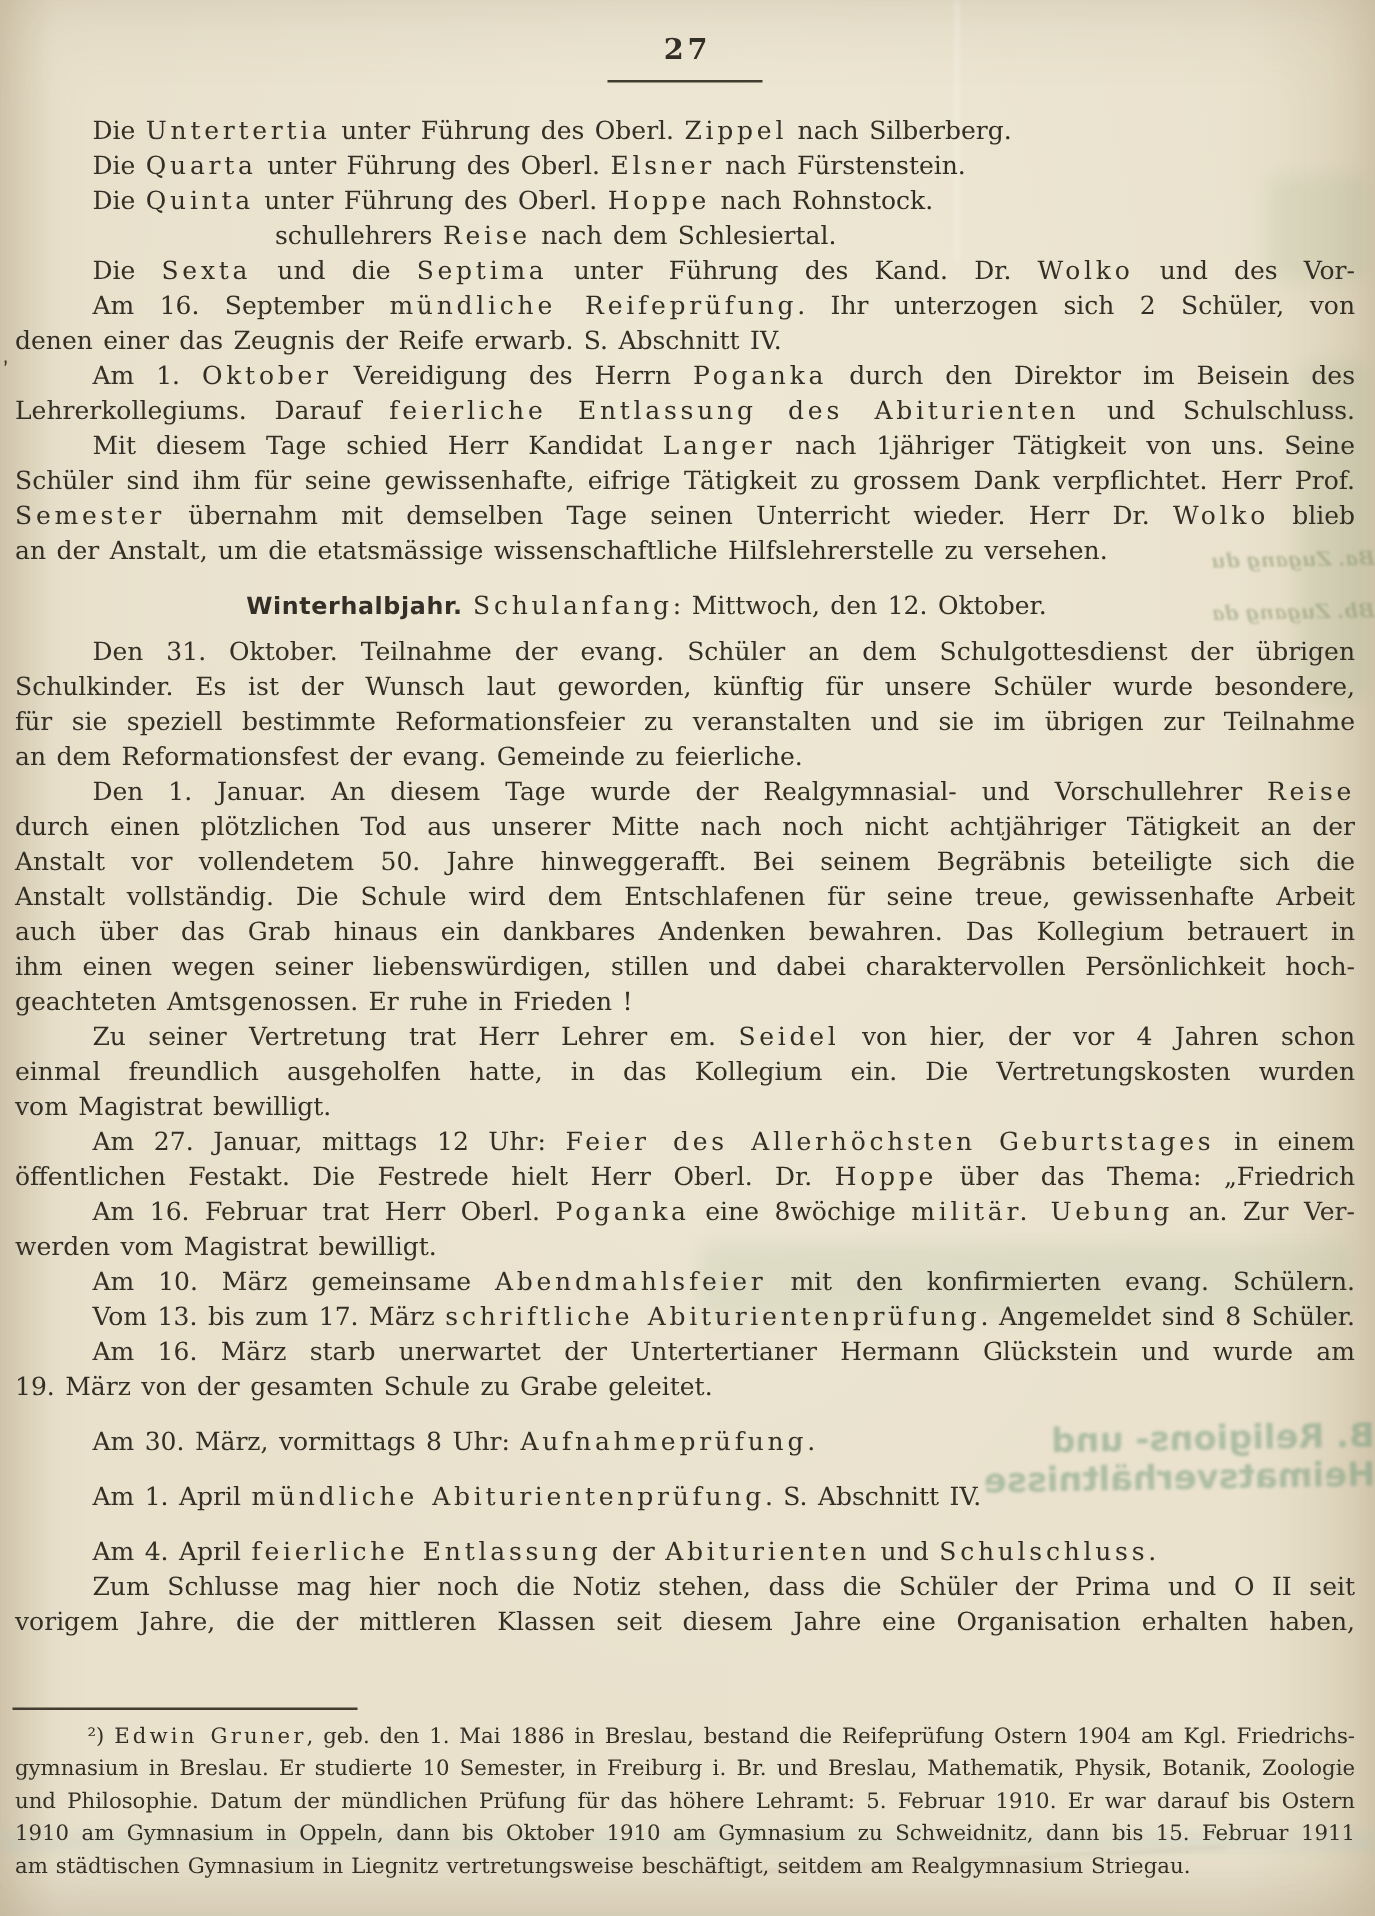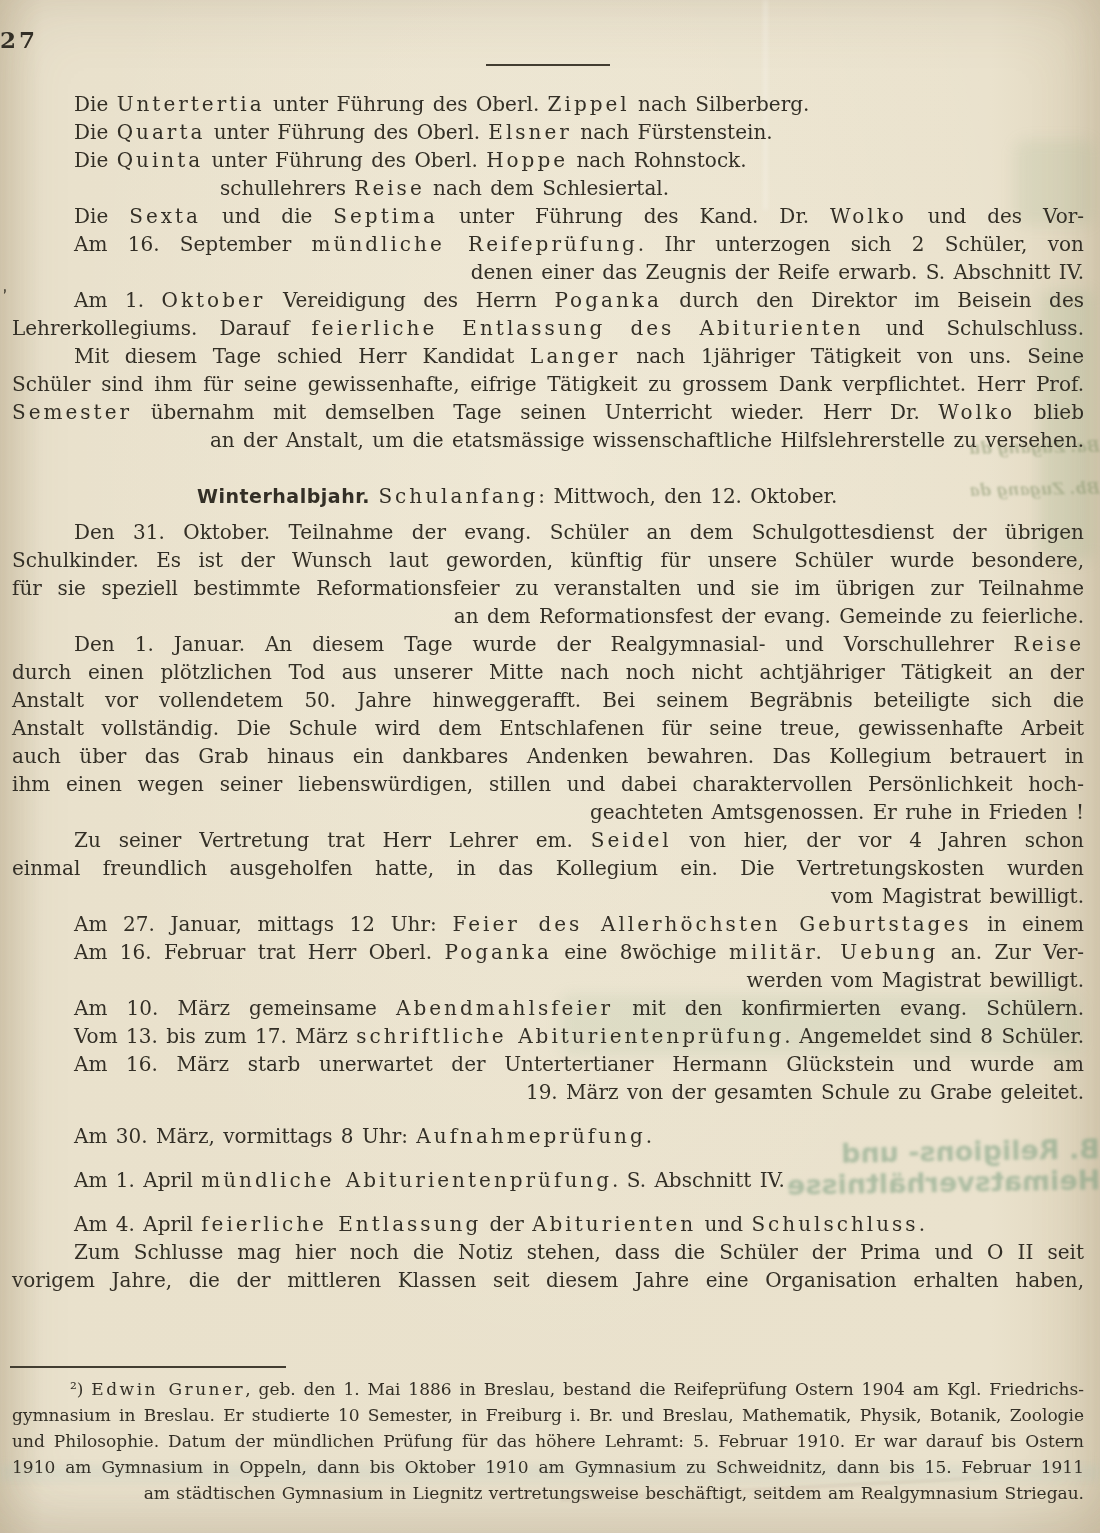--- a/index.html
+++ b/index.html
@@ -12,41 +12,41 @@
       linear-gradient(90deg, #ddd3ba 0%, #e9e1cc 4%, #eae2cd 90%, #dfd5bc 100%),
       #e8dfc9;
     box-shadow: inset 0 0 70px rgba(120,100,70,0.18), inset 0 -18px 40px rgba(120,100,70,0.10);
     color:#332f26;
     font-family:"DejaVu Serif","Liberation Serif",serif;
     overflow:hidden;
   }
   
   .pagenum{
     position:absolute;top:26px;left:0;right:0;
-    text-align:left;font-size:23px;letter-spacing:3px;font-weight:bold;
+    text-align:center;font-size:23px;letter-spacing:3px;font-weight:bold;
     color:#332f26;
   }
   .pagenum-rule{
     position:absolute;top:64px;left:486px;width:124px;height:2px;
     background:#423d31;
   }
   
   .bodytext{position:absolute;top:90px;left:12px;right:16px;}
   .line{
     font-size:20px;line-height:28px;word-spacing:2px;
     text-align:left;white-space:normal;
   }
   .line.jf{text-align:justify;text-align-last:justify;}
-  .i0{text-indent:0;text-align:right;}
+  .i0{text-indent:0;}
   .i1{text-indent:62px;}
   .i2{text-indent:208px;}
   .i3{text-indent:185px;}
   .i4{text-indent:58px;}
   .g1{margin-top:16px;}
-  .g2{margin-top:28px;margin-bottom:8px;}
+  .g2{margin-top:16px;margin-bottom:8px;}
   .sp{letter-spacing:3px;}
   .bd{font-weight:bold;letter-spacing:0.5px;font-family:"DejaVu Sans","Liberation Sans",sans-serif;font-size:19px;}
   
   .fn-rule{position:absolute;top:1366px;left:10px;width:276px;height:2px;background:#423d31;}
   .fn{position:absolute;top:1376px;left:12px;right:16px;}
   .fn .line{font-size:17px;line-height:26px;word-spacing:1px;}
   .fn .sp{letter-spacing:2.5px;}
   
   .margin-mark{
     position:absolute;top:286px;left:3px;font-size:17px;color:#3a362c;
@@ -119,20 +119,21 @@
       <div class="line i0 jf">durch einen plötzlichen Tod aus unserer Mitte nach noch nicht achtjähriger Tätigkeit an der</div>
       <div class="line i0 jf">Anstalt vor vollendetem 50. Jahre hinweggerafft.  Bei seinem Begräbnis beteiligte sich die</div>
       <div class="line i0 jf">Anstalt vollständig.  Die Schule wird dem Entschlafenen für seine treue, gewissenhafte Arbeit</div>
       <div class="line i0 jf">auch über das Grab hinaus ein dankbares Andenken bewahren.  Das Kollegium betrauert in</div>
       <div class="line i0 jf">ihm einen wegen seiner liebenswürdigen, stillen und dabei charaktervollen Persönlichkeit hoch-</div>
       <div class="line i0">geachteten Amtsgenossen.  Er ruhe in Frieden !</div>
       <div class="line i1 jf">Zu seiner Vertretung trat Herr Lehrer em. <span class="sp">Seidel</span> von hier, der vor 4 Jahren schon</div>
       <div class="line i0 jf">einmal freundlich ausgeholfen hatte, in das Kollegium ein.  Die Vertretungskosten wurden</div>
       <div class="line i0">vom Magistrat bewilligt.</div>
       <div class="line i1 jf">Am 27. Januar, mittags 12 Uhr: <span class="sp">Feier des Allerhöchsten Geburtstages</span> in einem</div>
+      <div class="line i0 jf">öffentlichen Festakt.  Die Festrede hielt Herr Oberl. Dr. <span class="sp">Hoppe</span> über das Thema: „Friedrich</div>
       <div class="line i1 jf">Am 16. Februar trat Herr Oberl. <span class="sp">Poganka</span> eine 8wöchige <span class="sp">militär. Uebung</span> an.  Zur Ver-</div>
       <div class="line i0">werden vom Magistrat bewilligt.</div>
       <div class="line i1 jf">Am 10. März gemeinsame <span class="sp">Abendmahlsfeier</span> mit den konfirmierten evang. Schülern.</div>
       <div class="line i1 jf">Vom 13. bis zum 17. März <span class="sp">schriftliche Abiturientenprüfung</span>.  Angemeldet sind 8 Schüler.</div>
       <div class="line i1 jf">Am 16. März starb unerwartet der Untertertianer Hermann Glückstein und wurde am</div>
       <div class="line i0">19. März von der gesamten Schule zu Grabe geleitet.</div>
       <div class="line i1 g1">Am 30. März, vormittags 8 Uhr: <span class="sp">Aufnahmeprüfung</span>.</div>
       <div class="line i1 g1">Am 1. April <span class="sp">mündliche Abiturientenprüfung</span>.  S. Abschnitt IV.</div>
       <div class="line i1 g1">Am 4. April <span class="sp">feierliche Entlassung</span> der <span class="sp">Abiturienten</span> und <span class="sp">Schulschluss</span>.</div>
       <div class="line i1 jf">Zum Schlusse mag hier noch die Notiz stehen, dass die Schüler der Prima und O II seit</div>

